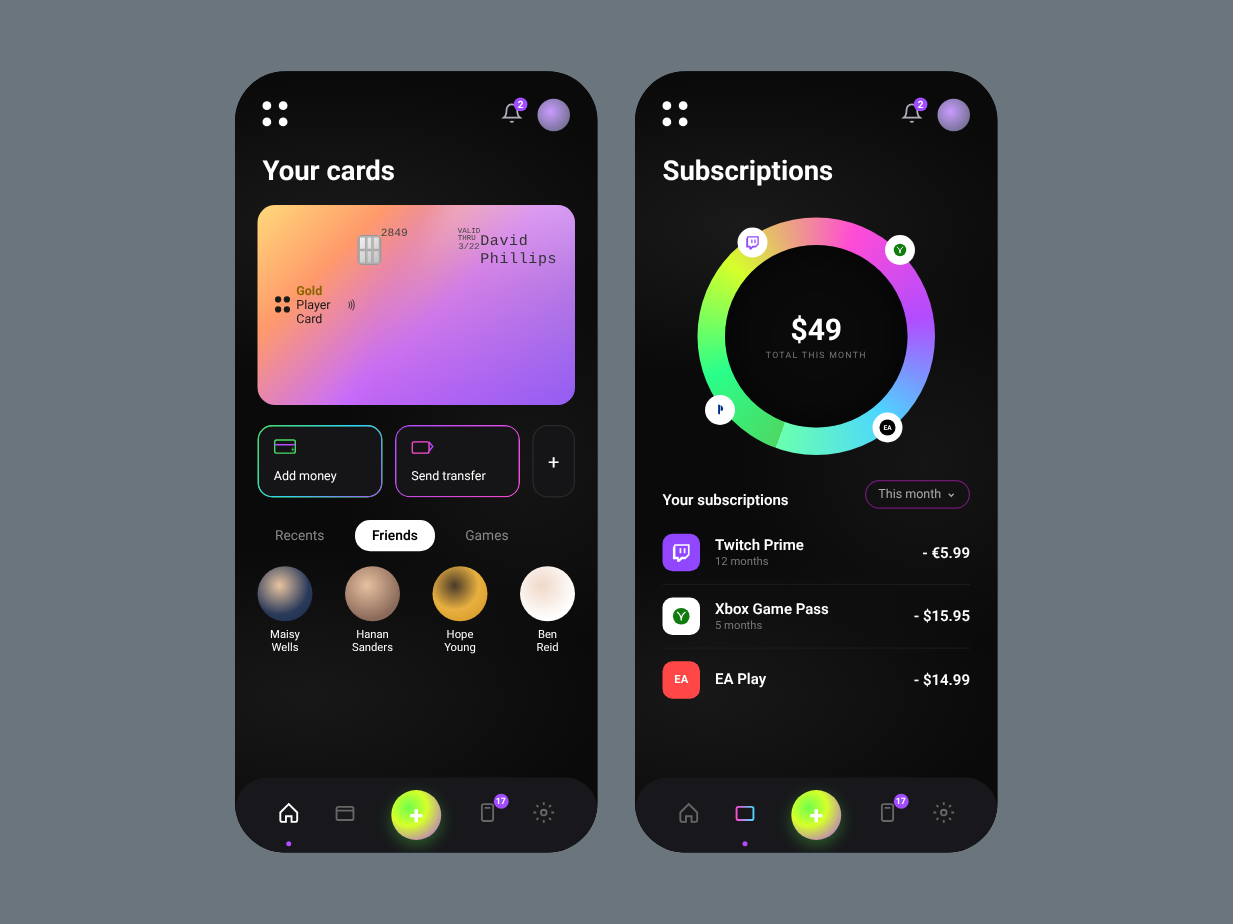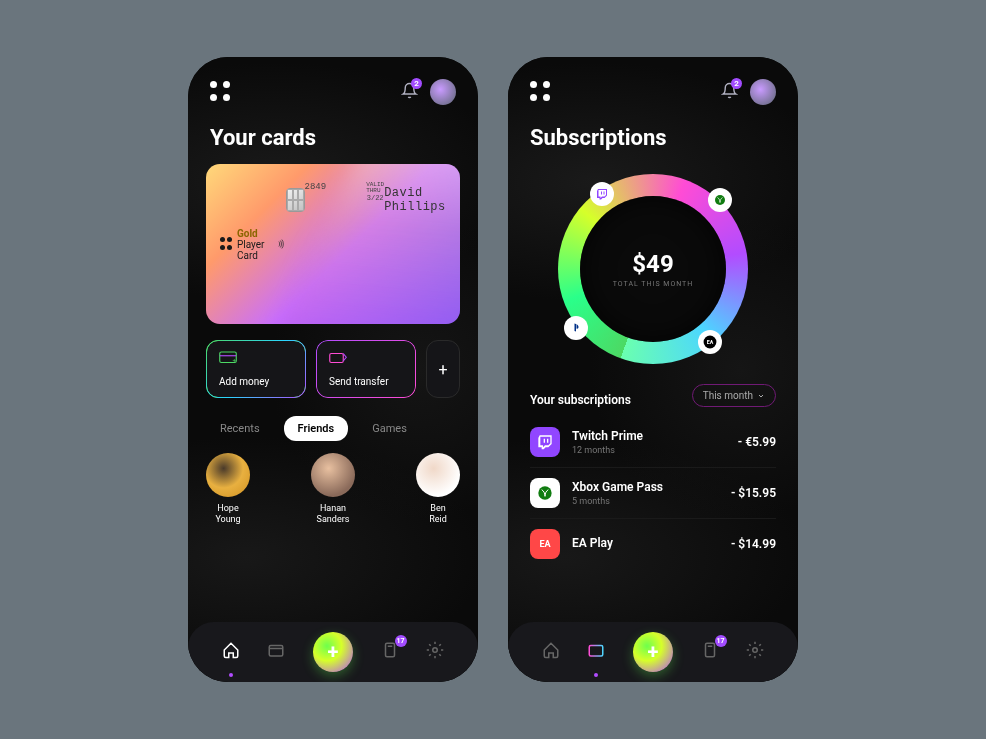--- a/index.html
+++ b/index.html
@@ -231,26 +231,30 @@
     </div>
 
     <div class="tabs">
       <div class="tab">Recents</div>
       <div class="tab active">Friends</div>
       <div class="tab">Games</div>
     </div>
 
     <div class="friends">
       <div class="friend">
-          <div class="pic p2"></div>
-          <div class="fname">Hope<br>Young</div>
+          <div class="pic p1"></div>
+          <div class="fname">Maisy<br>Wells</div>
         </div>
       <div class="friend">
           <div class="pic p3"></div>
           <div class="fname">Hanan<br>Sanders</div>
+        </div>
+      <div class="friend">
+          <div class="pic p2"></div>
+          <div class="fname">Hope<br>Young</div>
         </div>
       <div class="friend">
           <div class="pic p4"></div>
           <div class="fname">Ben<br>Reid</div>
         </div>
     </div>
   </div>
 
   <div class="nav">
     <div class="nav-item active home"><svg viewBox="0 0 24 24" fill="none" stroke="currentColor" stroke-width="2">

